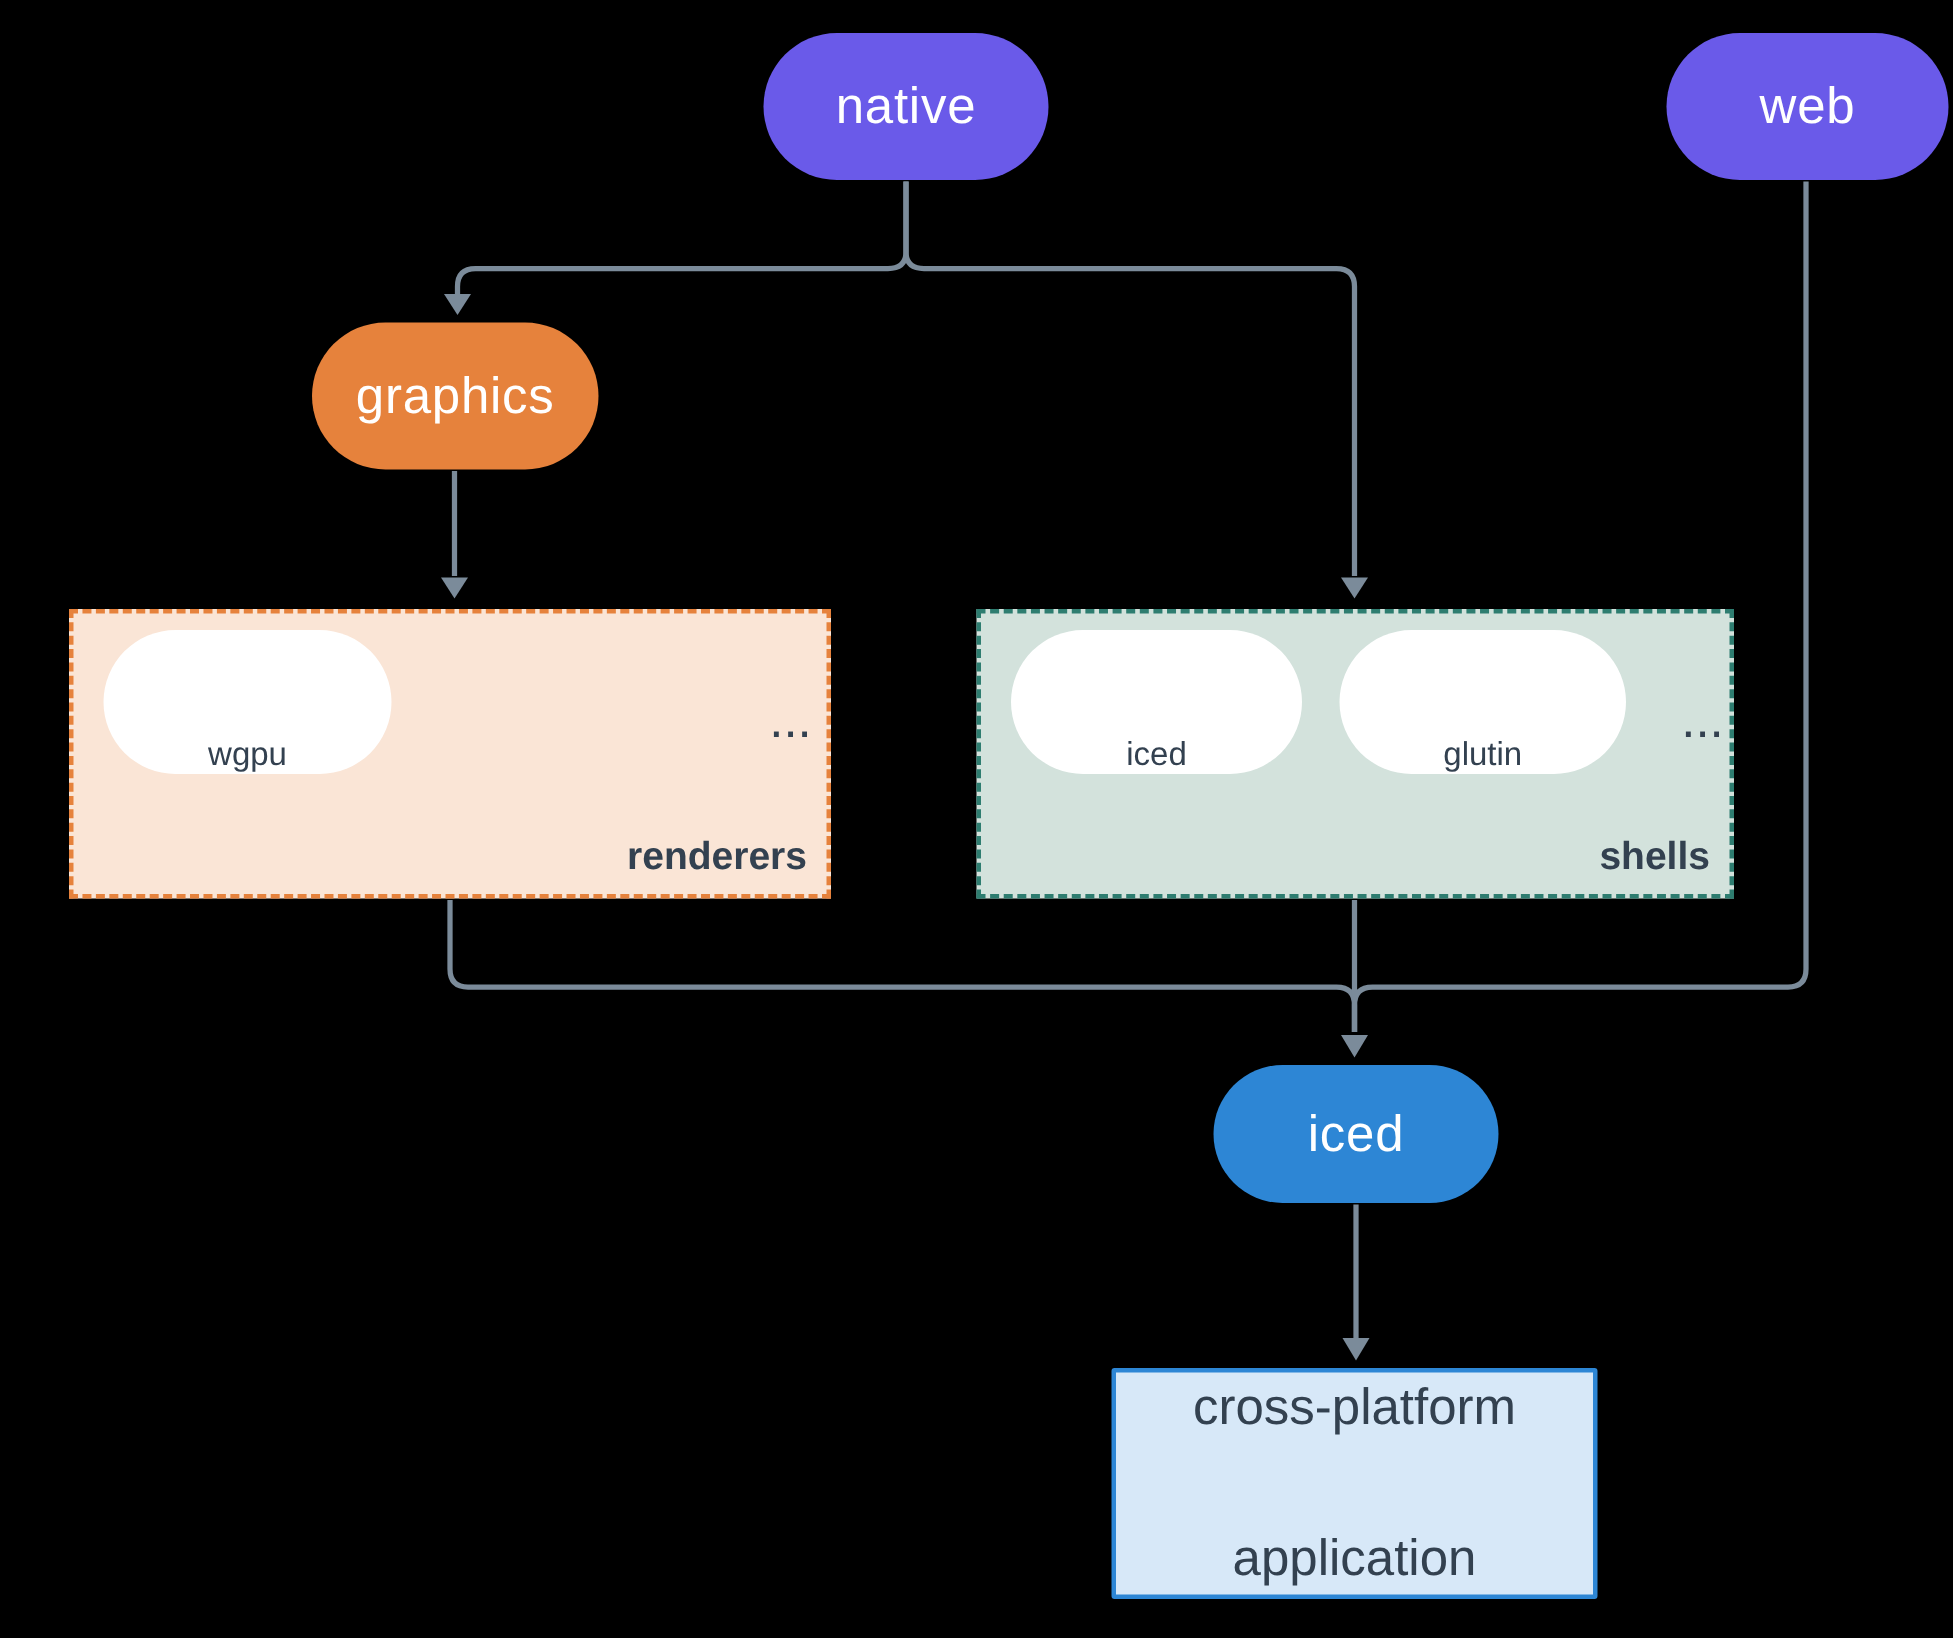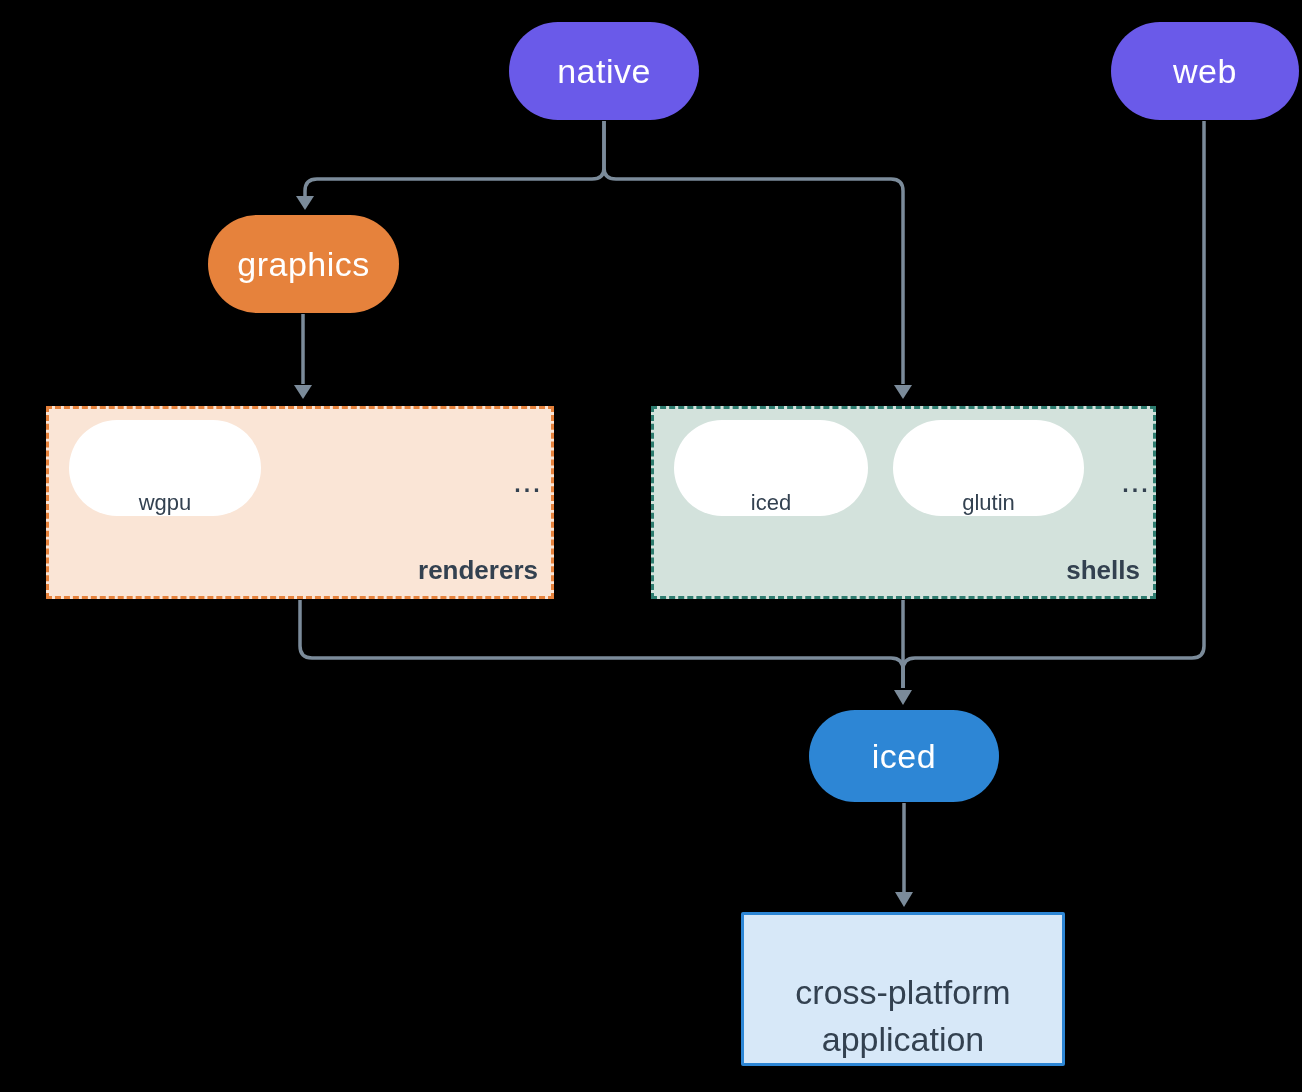--- a/index.html
+++ b/index.html
@@ -102,21 +102,21 @@
   .app-box{
     position:absolute;
     left:720px;top:912px;
     width:324px;height:154px;
     background:var(--app-fill);
     border:3px solid var(--app-border);
     border-radius:2px;
     display:flex;
     flex-direction:column;
     align-items:center;
-    justify-content:flex-end;
+    justify-content:space-between;
     font-size:34px;
     line-height:47px;
     color:var(--text-dark);
     text-align:center;
   }
 </style>
 </head>
 <body>
 
 <div class="canvas">

